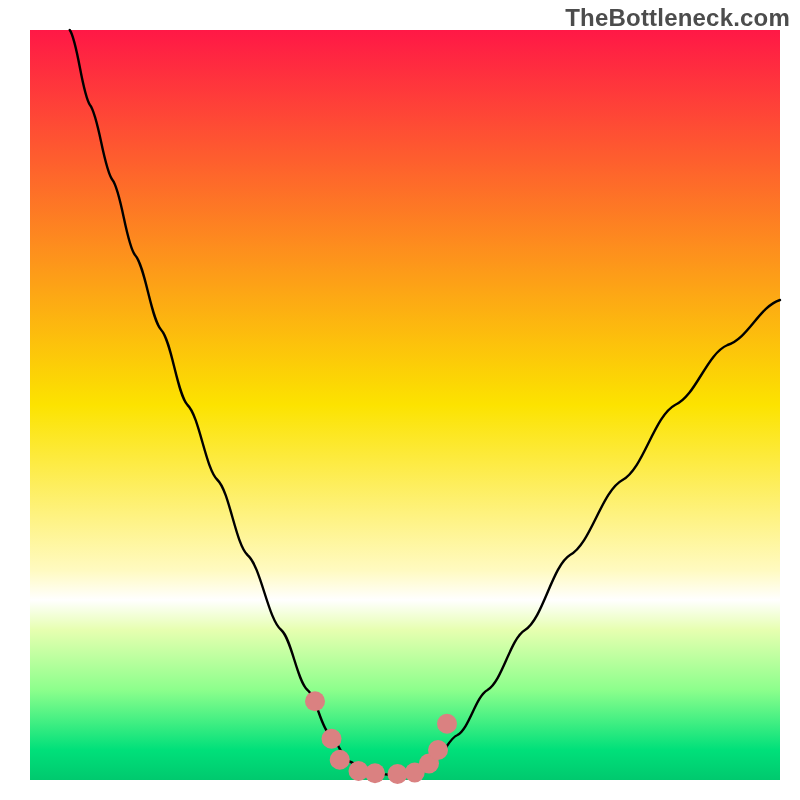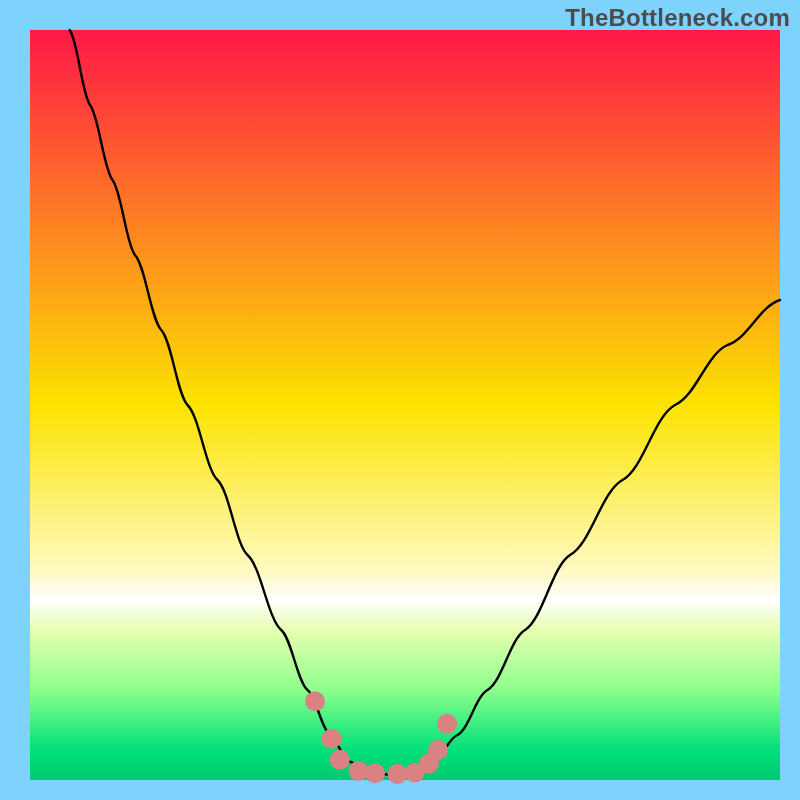--- a/index.html
+++ b/index.html
@@ -7,21 +7,21 @@
     padding: 0;
     width: 800px;
     height: 800px;
     overflow: hidden;
     background: #000;
   }
   .outer {
     position: relative;
     width: 800px;
     height: 800px;
-    background: #7dd3fc;
+    background: #ffffff;
   }
   .watermark {
     position: absolute;
     top: 4px;
     right: 10px;
     font-family: Arial, Helvetica, sans-serif;
     font-size: 24px;
     color: #4c4c4c;
     font-weight: 600;
     letter-spacing: 0.2px;

